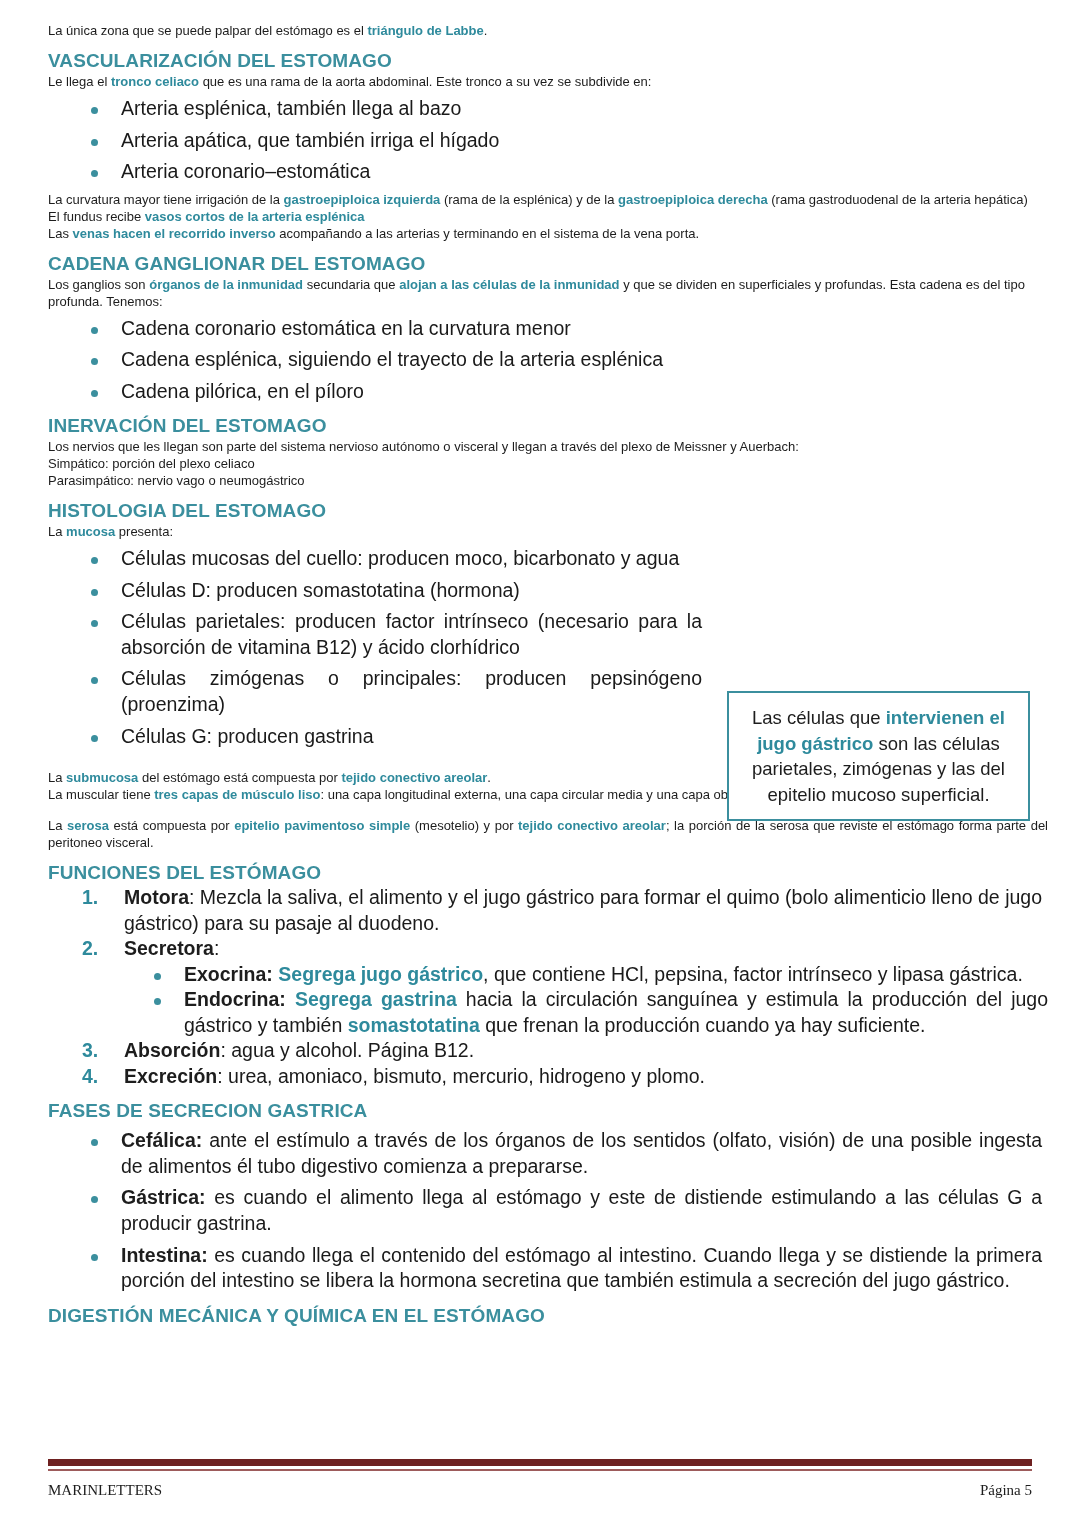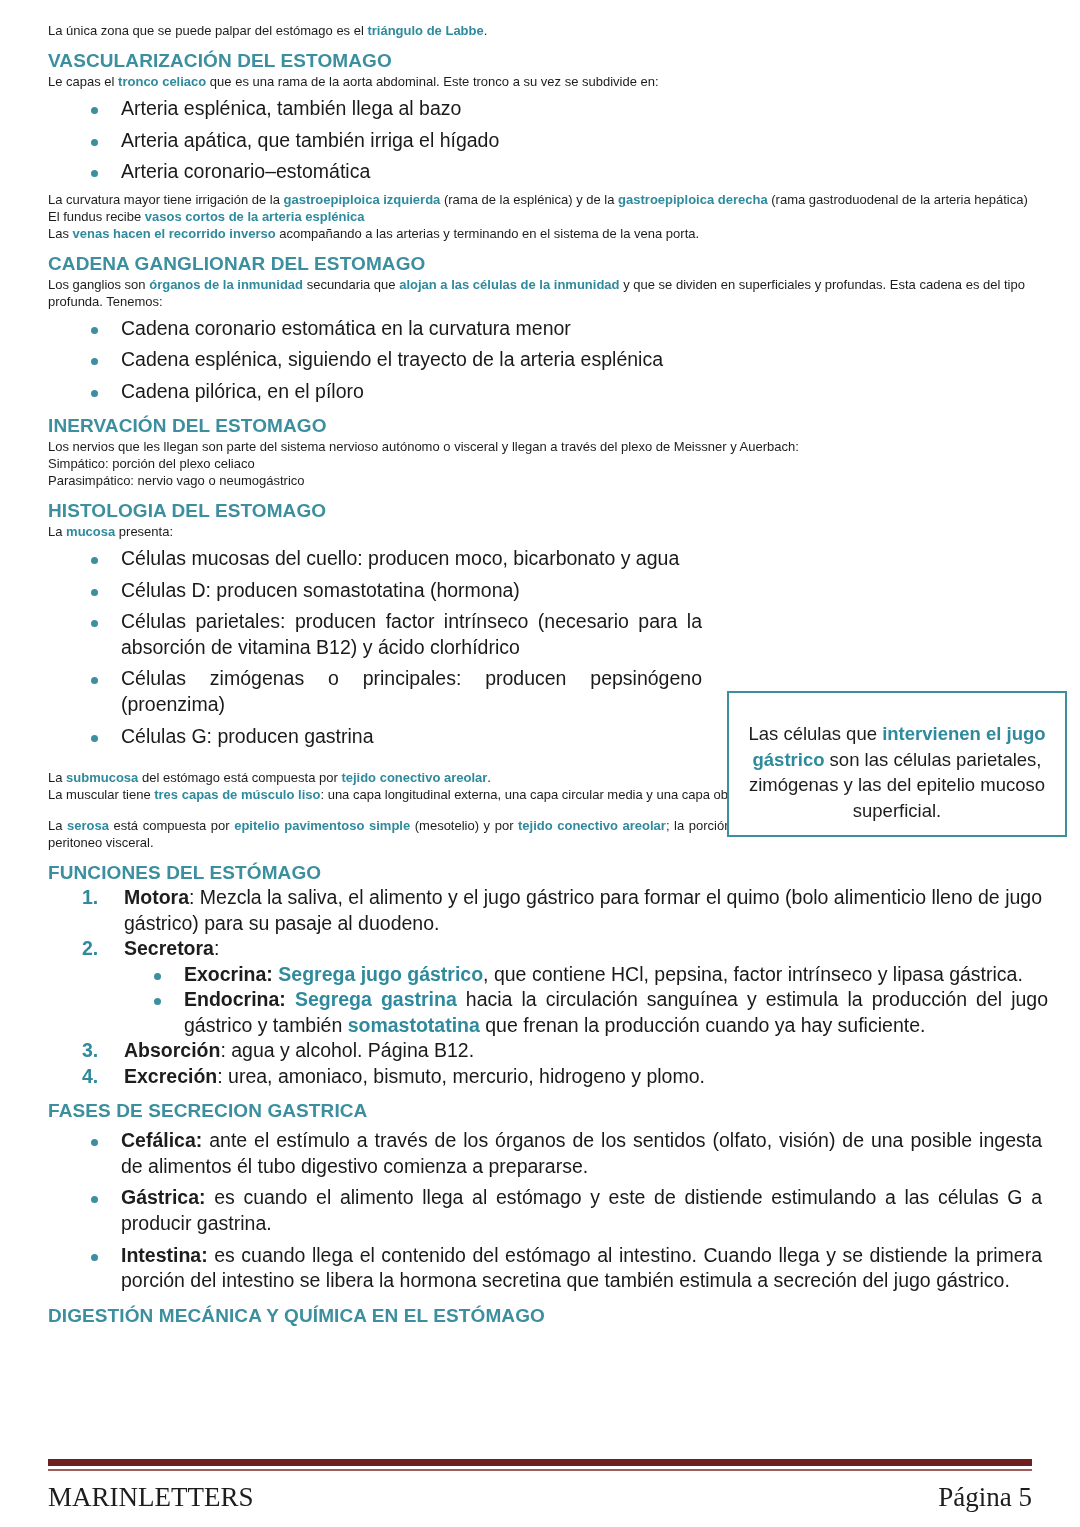--- a/index.html
+++ b/index.html
@@ -111,25 +111,25 @@
     top: 11px;
     width: 7px;
     height: 7px;
     border-radius: 50%;
     background: #3b8f9e;
   }
   .callout {
     position: absolute;
     left: 727px;
     top: 691px;
-    width: 340px;
+    width: 303px;
     box-sizing: border-box;
     border: 2px solid #3b8f9e;
     background: #ffffff;
-    padding: 28px 14px 12px 14px;
+    padding: 12px 14px 12px 14px;
     text-align: center;
     font-size: 18.5px;
     line-height: 1.38;
     color: #1d1d1d;
   }
   .histo-list { width: 660px; }
   .justify { text-align: justify; }
   .spacer14 { height: 14px; }
   .footer-rule {
     position: absolute;
@@ -146,38 +146,38 @@
     width: 984px;
     height: 2px;
     background: #9d5b5b;
   }
   .footer {
     position: absolute;
     left: 48px;
     top: 1482px;
     width: 984px;
     font-family: "Liberation Serif", serif;
-    font-size: 27px;
+    font-size: 15px;
     color: #1d1d1d;
     display: flex;
     justify-content: space-between;
     align-items: baseline;
   }
 </style>
 </head>
 <body>
 
 <div class="page">
 
   <div class="content">
 
     <p class="line"><span>La única zona que se puede palpar del estómago es el </span><span class="tealb">triángulo de Labbe</span><span>.</span></p>
 
     <h2 class="sec">VASCULARIZACIÓN DEL ESTOMAGO</h2>
-    <p class="line"><span>Le capas el </span><span class="tealb">tronco celiaco</span><span> que es una rama de la aorta abdominal. Este tronco a su vez se subdivide en:</span></p>
+    <p class="line"><span>Le llega el </span><span class="tealb">tronco celiaco</span><span> que es una rama de la aorta abdominal. Este tronco a su vez se subdivide en:</span></p>
     <ul class="bul">
       <li>Arteria esplénica, también llega al bazo</li>
       <li>Arteria apática, que también irriga el hígado</li>
       <li>Arteria coronario–estomática</li>
     </ul>
     <p class="line"><span>La curvatura mayor tiene irrigación de la </span><span class="tealb">gastroepiploica izquierda</span><span> (rama de la esplénica) y de la </span><span class="tealb">gastroepiploica derecha</span><span> (rama gastroduodenal de la arteria hepática)</span></p>
     <p class="line"><span>El fundus recibe </span><span class="tealb">vasos cortos de la arteria esplénica</span></p>
     <p class="line"><span>Las </span><span class="tealb">venas hacen el recorrido inverso</span><span> acompañando a las arterias y terminando en el sistema de la vena porta.</span></p>
 
     <h2 class="sec">CADENA GANGLIONAR DEL ESTOMAGO</h2>

